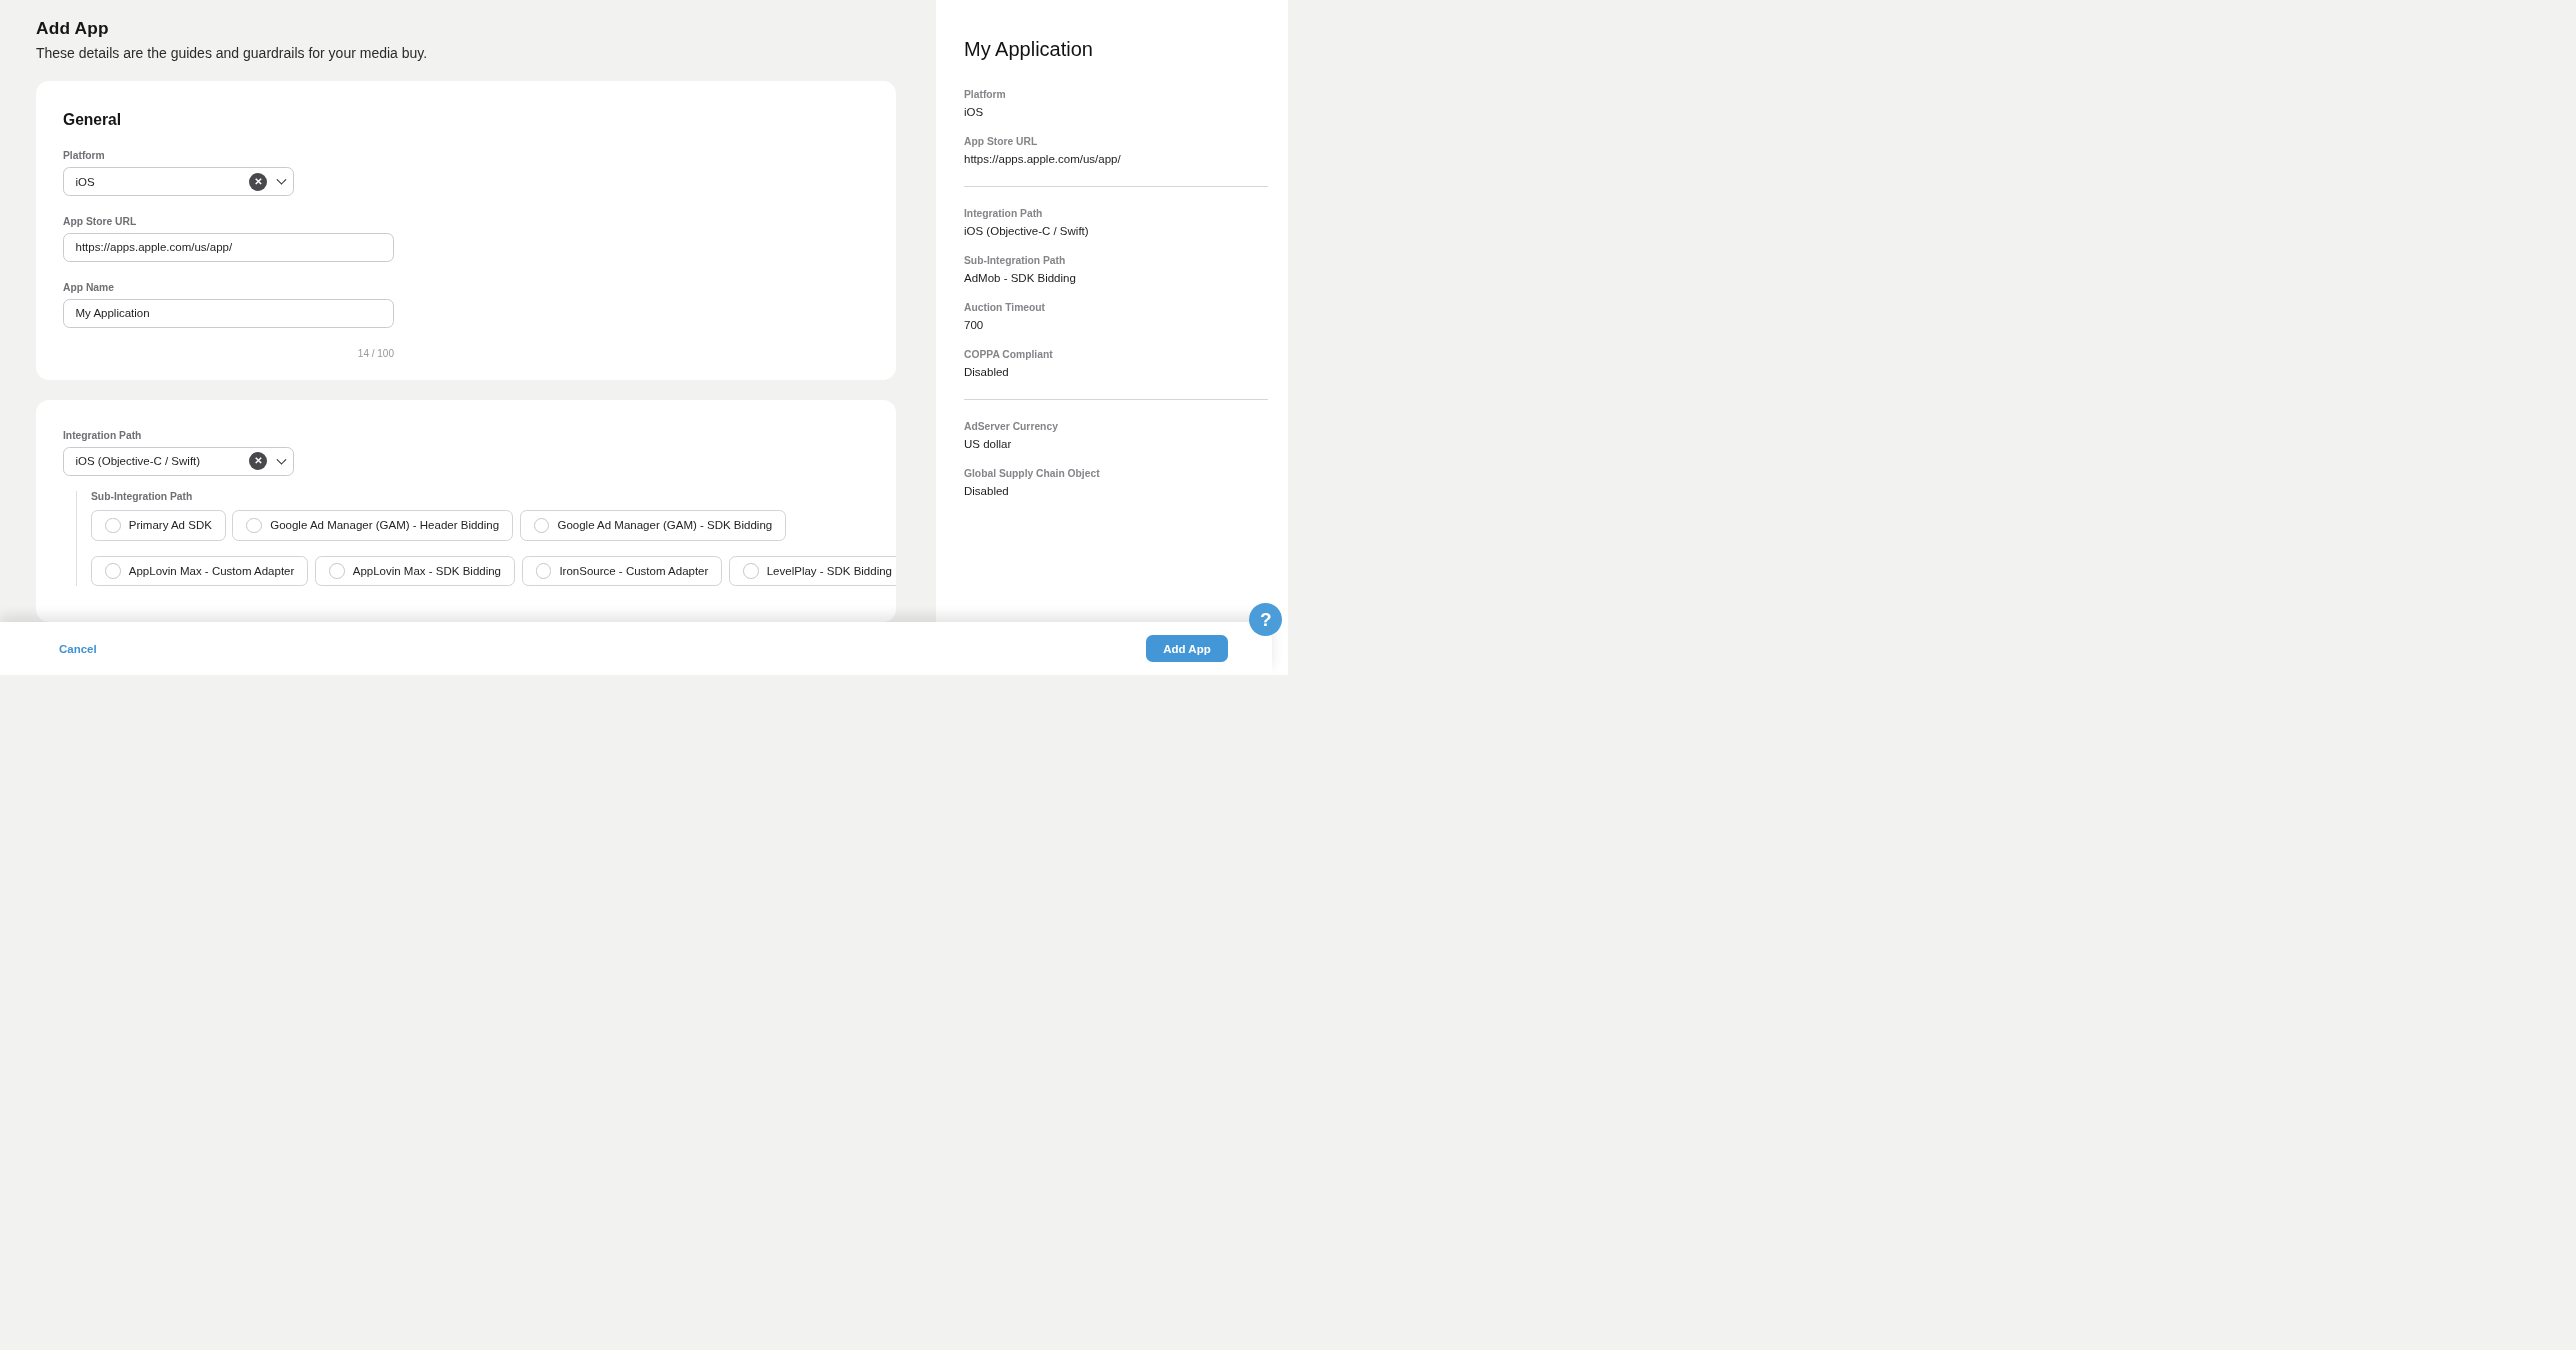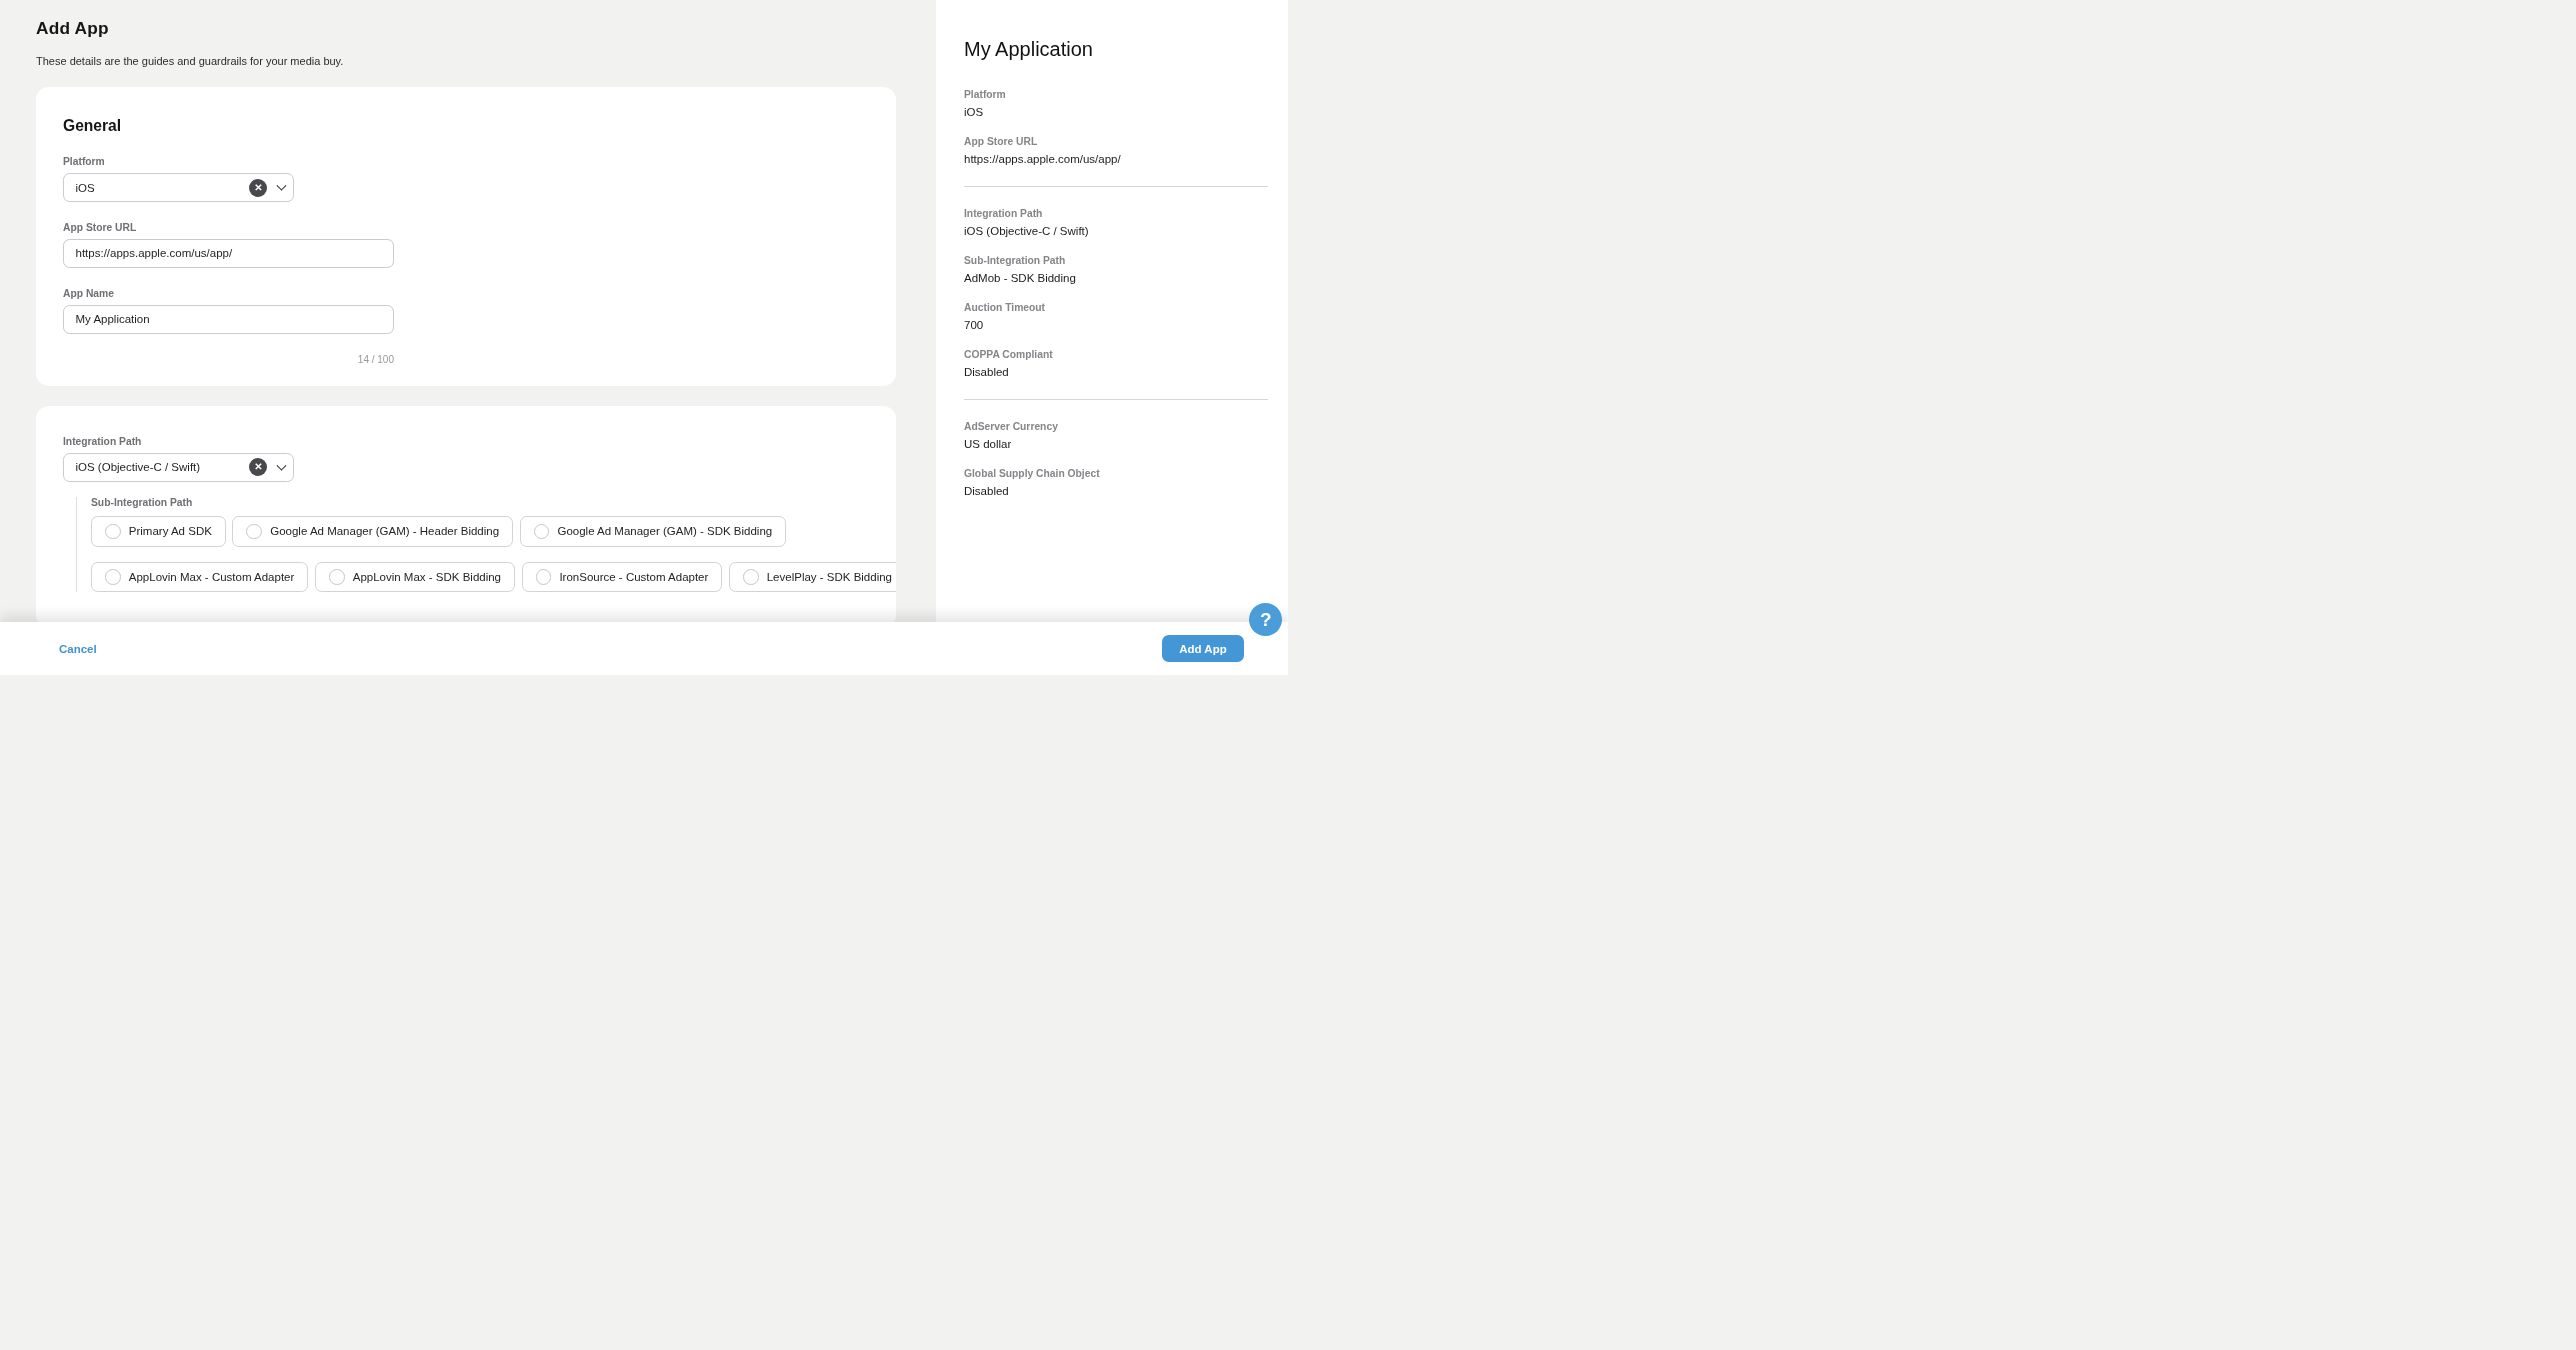--- a/index.html
+++ b/index.html
@@ -16,21 +16,21 @@
   .main {
     position: absolute; left: 0; top: 0; bottom: 0;
     width: 936px;
     overflow: hidden;
     padding: 18px 40px 0 36px;
   }
   .page-title {
     font-size: 17.3px; font-weight: 700; letter-spacing: 0.2px; color: #161617;
   }
   .page-subtitle {
-    margin-top: 16px; font-size: 11px; color: #2c2c2e;
+    margin-top: 6px; font-size: 14px; color: #2c2c2e;
   }
 
   .card {
     background: #ffffff;
     border-radius: 13px;
     margin-top: 20px;
     padding: 30px 27px 21.4px 27px;
     width: 100%;
   }
   .card-general { min-height: 287px; }
@@ -115,21 +115,21 @@
     font-size: 10.3px; font-weight: 700; color: #85858a; margin-bottom: 5.8px;
   }
   .summary-value { font-size: 11.5px; color: #1c1c1e; }
   .summary-divider {
     border: none; border-top: 0.8px solid #d6d6d6;
     margin: 21.4px 0 21.4px 0;
   }
 
   
   .bottom-bar {
-    position: absolute; left: 0; right: 0; bottom: 0;
+    position: absolute; left: 0; right: 16px; bottom: 0;
     height: 53px; background: #ffffff;
     box-shadow: 0 -6.6px 11.5px rgba(0,0,0,0.10);
     display: flex; align-items: center; justify-content: space-between;
     padding: 0 44px 0 59px;
     z-index: 20;
   }
   .cancel-link {
     color: #3f92d4; font-size: 11.5px; font-weight: 700;
     text-decoration: none; cursor: pointer;
   }

